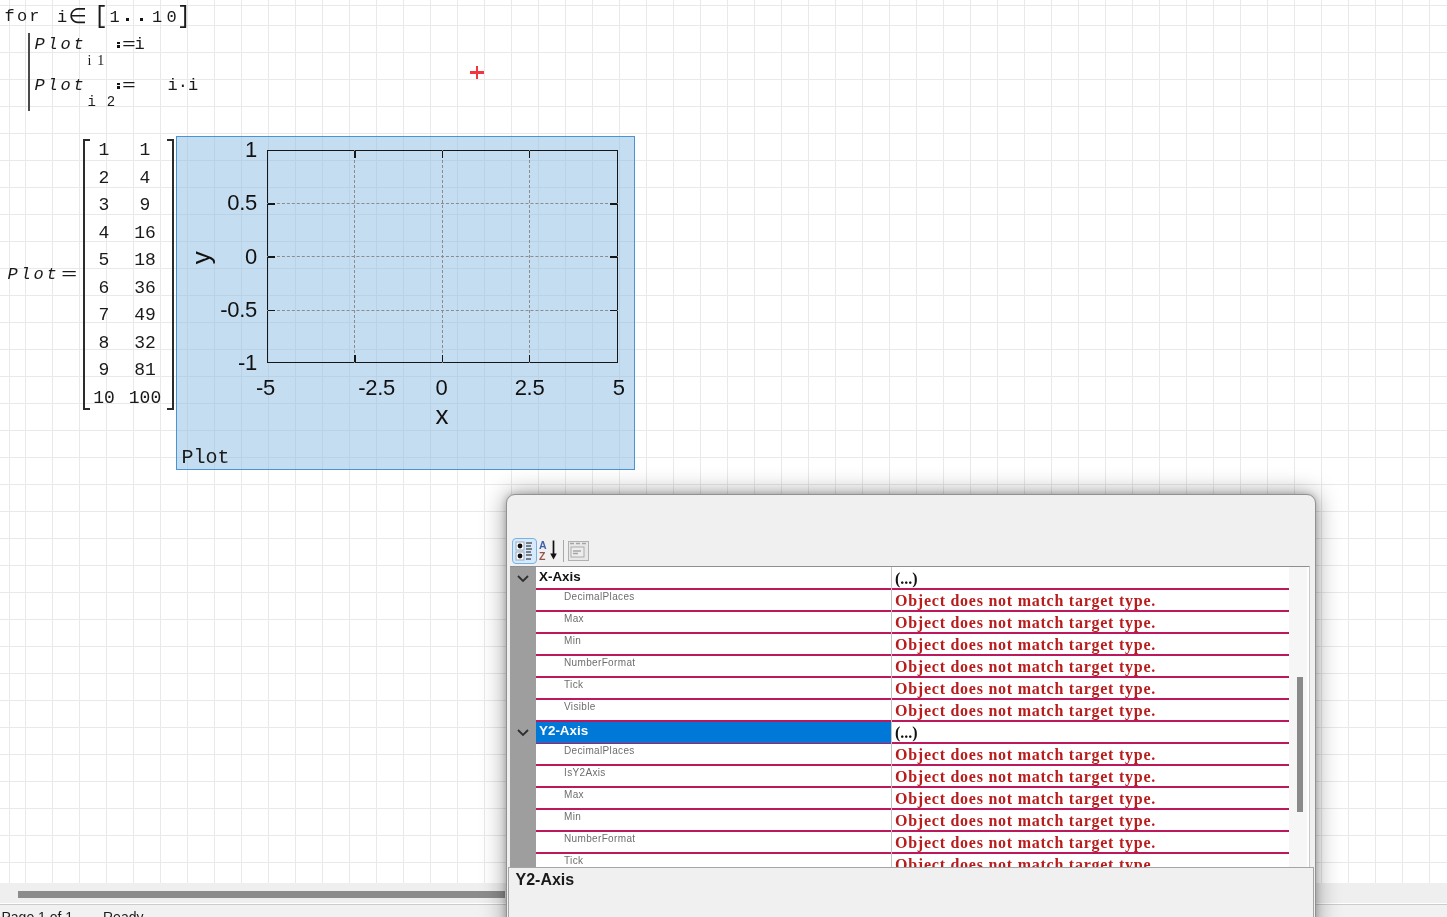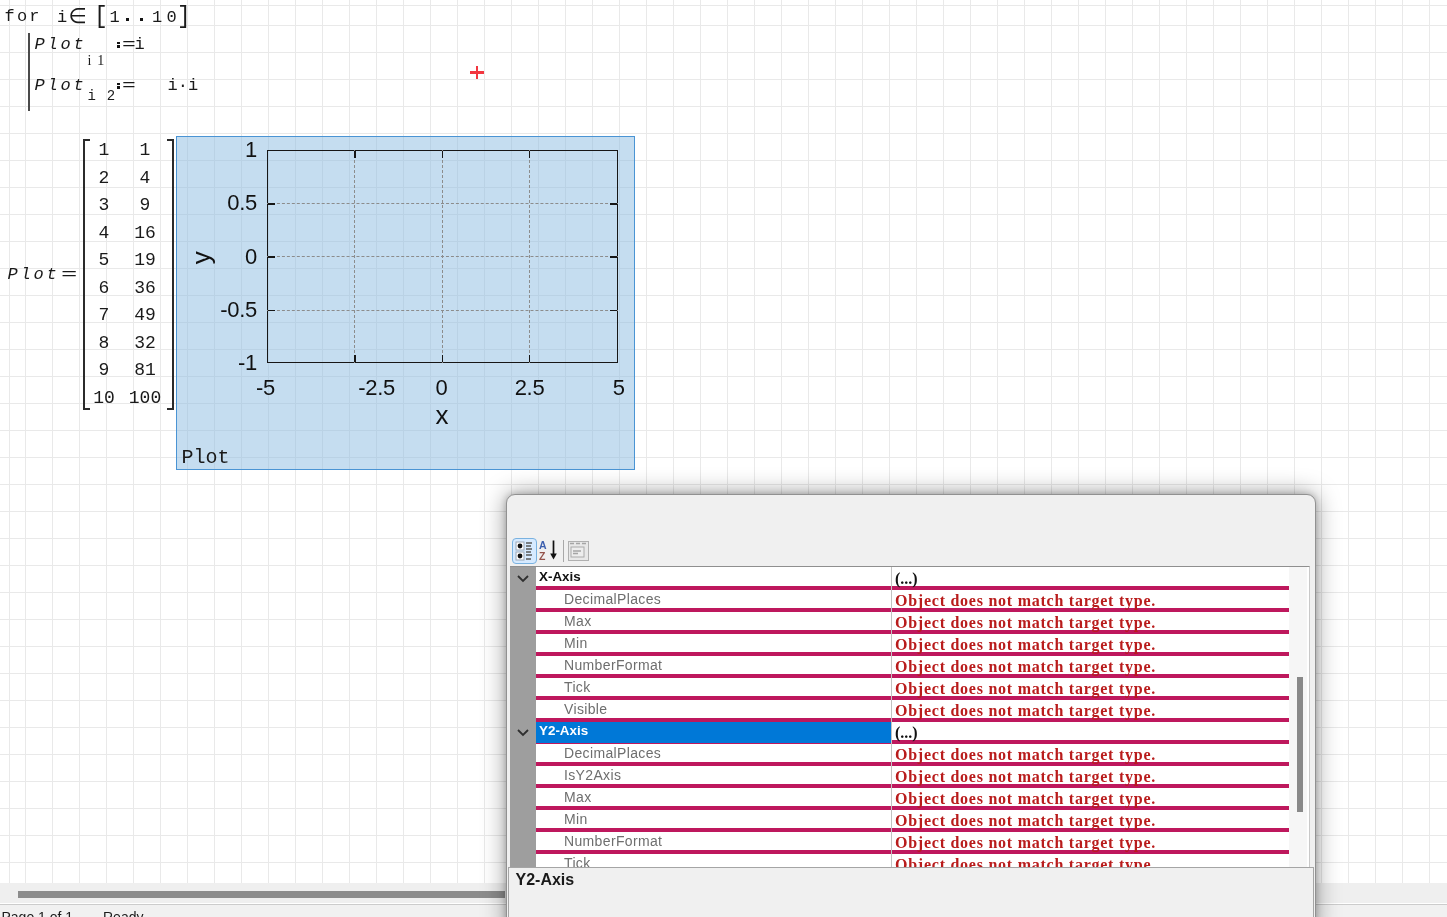--- a/index.html
+++ b/index.html
@@ -45,22 +45,22 @@
 #dlg{position:absolute;left:506px;top:494px;width:808px;height:440px;
   background:#f0f0f0;border:1px solid #919191;border-radius:9px 9px 0 0;
   box-shadow:0 0 24px rgba(0,0,0,0.40),0 0 6px rgba(0,0,0,0.22);}
 #titlebar{position:absolute;left:0;top:0;right:0;height:37px;background:#f8ede2;
   border-radius:8px 8px 0 0;}
 #dtitle{position:absolute;left:34px;top:9px;font-size:15.5px;letter-spacing:0.55px;color:#1c1c1c;}
 #dclose{position:absolute;left:774px;top:6px;width:26px;height:26px;}
 #pgrid{position:absolute;left:3px;top:71px;width:799px;height:301px;background:#ffffff;
   border-top:1px solid #8f8f8f;border-right:1px solid #c9c9c9;box-sizing:content-box;overflow:hidden;}
 #gmargin{position:absolute;left:0;top:0;width:26px;height:301px;background:#9e9e9e;}
-.prow{position:absolute;left:26px;width:753px;height:22px;border-bottom:4px solid #be185d;box-sizing:border-box;}
-.pname{position:absolute;left:28px;top:1.7px;font-size:14px;letter-spacing:0.35px;color:#6e6e6e;white-space:pre;}
+.prow{position:absolute;left:26px;width:753px;height:22px;border-bottom:2px solid #be185d;box-sizing:border-box;}
+.pname{position:absolute;left:28px;top:1.7px;font-size:10px;letter-spacing:0.35px;color:#6e6e6e;white-space:pre;}
 .pcat{position:absolute;left:3px;top:1.9px;font-size:13.4px;font-weight:bold;color:#111;white-space:pre;}
 .pval{position:absolute;left:359px;top:2px;font-family:"Liberation Serif",serif;
   font-weight:bold;font-size:16px;letter-spacing:0.75px;color:#b91c1c;white-space:pre;}
 .pdots{color:#111;letter-spacing:0;}
 #vdiv{position:absolute;left:381px;top:0;width:1px;height:301px;background:#c2c2c2;}
 #vsb{position:absolute;left:779px;top:0;width:18px;height:301px;background:#f6f6f6;}
 #vsbt{position:absolute;left:7.5px;top:109.5px;width:6.5px;height:135px;background:#898989;}
 #help{position:absolute;left:1px;right:1px;top:372px;bottom:-2px;background:#f0f0f0;
   border:1px solid #a5a5a5;}
 #helptxt{position:absolute;left:6.5px;top:2.5px;font-size:16px;font-weight:bold;color:#1a1a1a;}
@@ -80,40 +80,40 @@
     <span class="abs mono c17" style="left:151.9px;top:9px;letter-spacing:4.4px;">10</span>
   <span class="abs mono" style="left:177px;top:6px;font-size:23px;">]</span>
   <div id="pbar"></div>
   <span class="abs mono c17" style="left:34.5px;top:36px;font-style:italic;letter-spacing:2.8px;">Plot</span>
   <span class="abs mono c13" style="left:87.5px;top:54px;letter-spacing:1.2px;font-family:Liberation Serif, serif;">i 1</span>
   <div style="position:absolute;left:117.3px;top:41.6px;width:2.6px;height:2.6px;background:#151515;"></div>
     <div style="position:absolute;left:117.3px;top:45.4px;width:2.6px;height:2.6px;background:#151515;"></div>
     <span class="abs mono c17" style="left:121.5px;top:36px;display:inline-block;transform:scaleX(1.35);transform-origin:0 0;">=</span>
     <span class="abs mono c17" style="left:134.5px;top:36px;">i</span>
   <span class="abs mono c17" style="left:34.5px;top:77px;font-style:italic;letter-spacing:2.8px;">Plot</span>
-  <span class="abs mono c13" style="left:87.5px;top:89px;letter-spacing:1.2px;">i 2</span>
+  <span class="abs mono c13" style="left:87.5px;top:95px;letter-spacing:1.2px;">i 2</span>
   <div style="position:absolute;left:117.3px;top:82.6px;width:2.6px;height:2.6px;background:#151515;"></div>
     <div style="position:absolute;left:117.3px;top:86.4px;width:2.6px;height:2.6px;background:#151515;"></div>
     <span class="abs mono c17" style="left:121.5px;top:77px;display:inline-block;transform:scaleX(1.35);transform-origin:0 0;">=</span>
     <span class="abs mono c17" style="left:134.5px;top:77px;margin-left:33px;">i·i</span>
 
   <span class="abs mono c17" style="left:7.5px;top:266px;font-style:italic;letter-spacing:2.8px;">Plot</span>
   <span class="abs mono c17" style="left:60.5px;top:266px;display:inline-block;transform:scaleX(1.6);transform-origin:0 0;">=</span>
   <div id="brkL" class="brk"></div>
     <div id="brkR" class="brk"></div>
   <span class="m1" style="left:83px;top:141.1px;">1</span>
     <span class="m1" style="left:124px;top:141.1px;">1</span>
   <span class="m1" style="left:83px;top:168.6px;">2</span>
     <span class="m1" style="left:124px;top:168.6px;">4</span>
   <span class="m1" style="left:83px;top:196.1px;">3</span>
     <span class="m1" style="left:124px;top:196.1px;">9</span>
   <span class="m1" style="left:83px;top:223.6px;">4</span>
     <span class="m1" style="left:124px;top:223.6px;">16</span>
   <span class="m1" style="left:83px;top:251.1px;">5</span>
-    <span class="m1" style="left:124px;top:251.1px;">19</span>
+    <span class="m1" style="left:124px;top:251.1px;">18</span>
   <span class="m1" style="left:83px;top:278.6px;">6</span>
     <span class="m1" style="left:124px;top:278.6px;">36</span>
   <span class="m1" style="left:83px;top:306.1px;">7</span>
     <span class="m1" style="left:124px;top:306.1px;">49</span>
   <span class="m1" style="left:83px;top:333.6px;">8</span>
     <span class="m1" style="left:124px;top:333.6px;">32</span>
   <span class="m1" style="left:83px;top:361.1px;">9</span>
     <span class="m1" style="left:124px;top:361.1px;">81</span>
   <span class="m1" style="left:83px;top:388.6px;">10</span>
     <span class="m1" style="left:124px;top:388.6px;">100</span>

